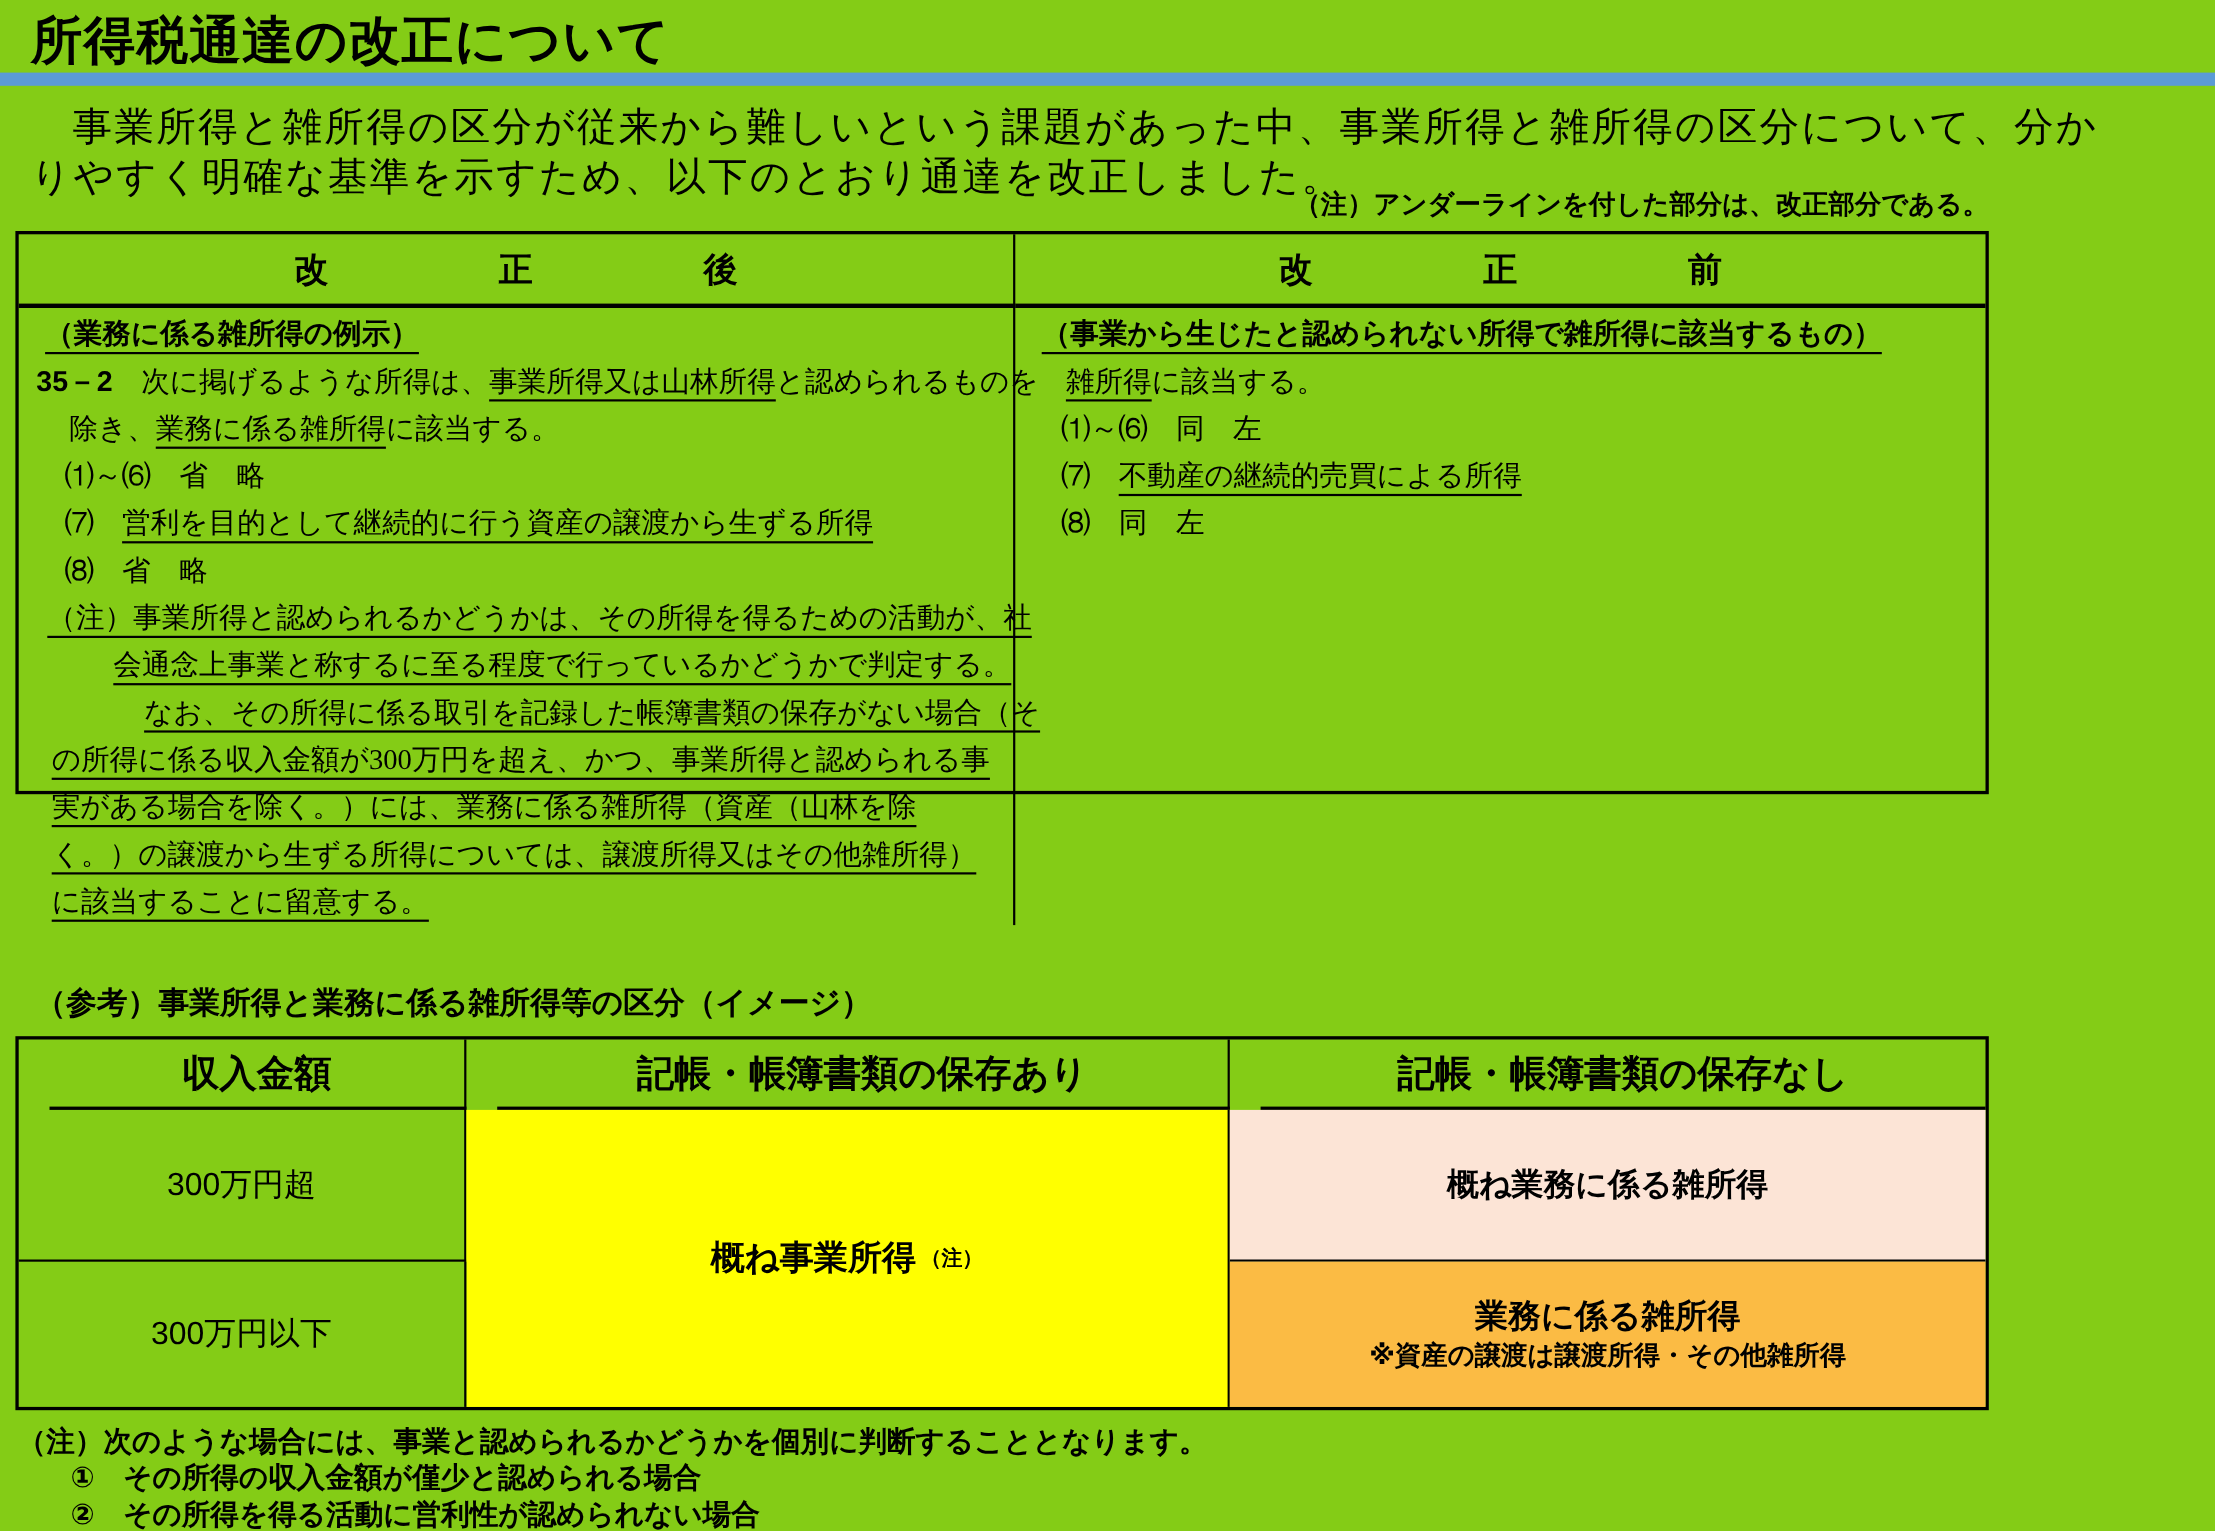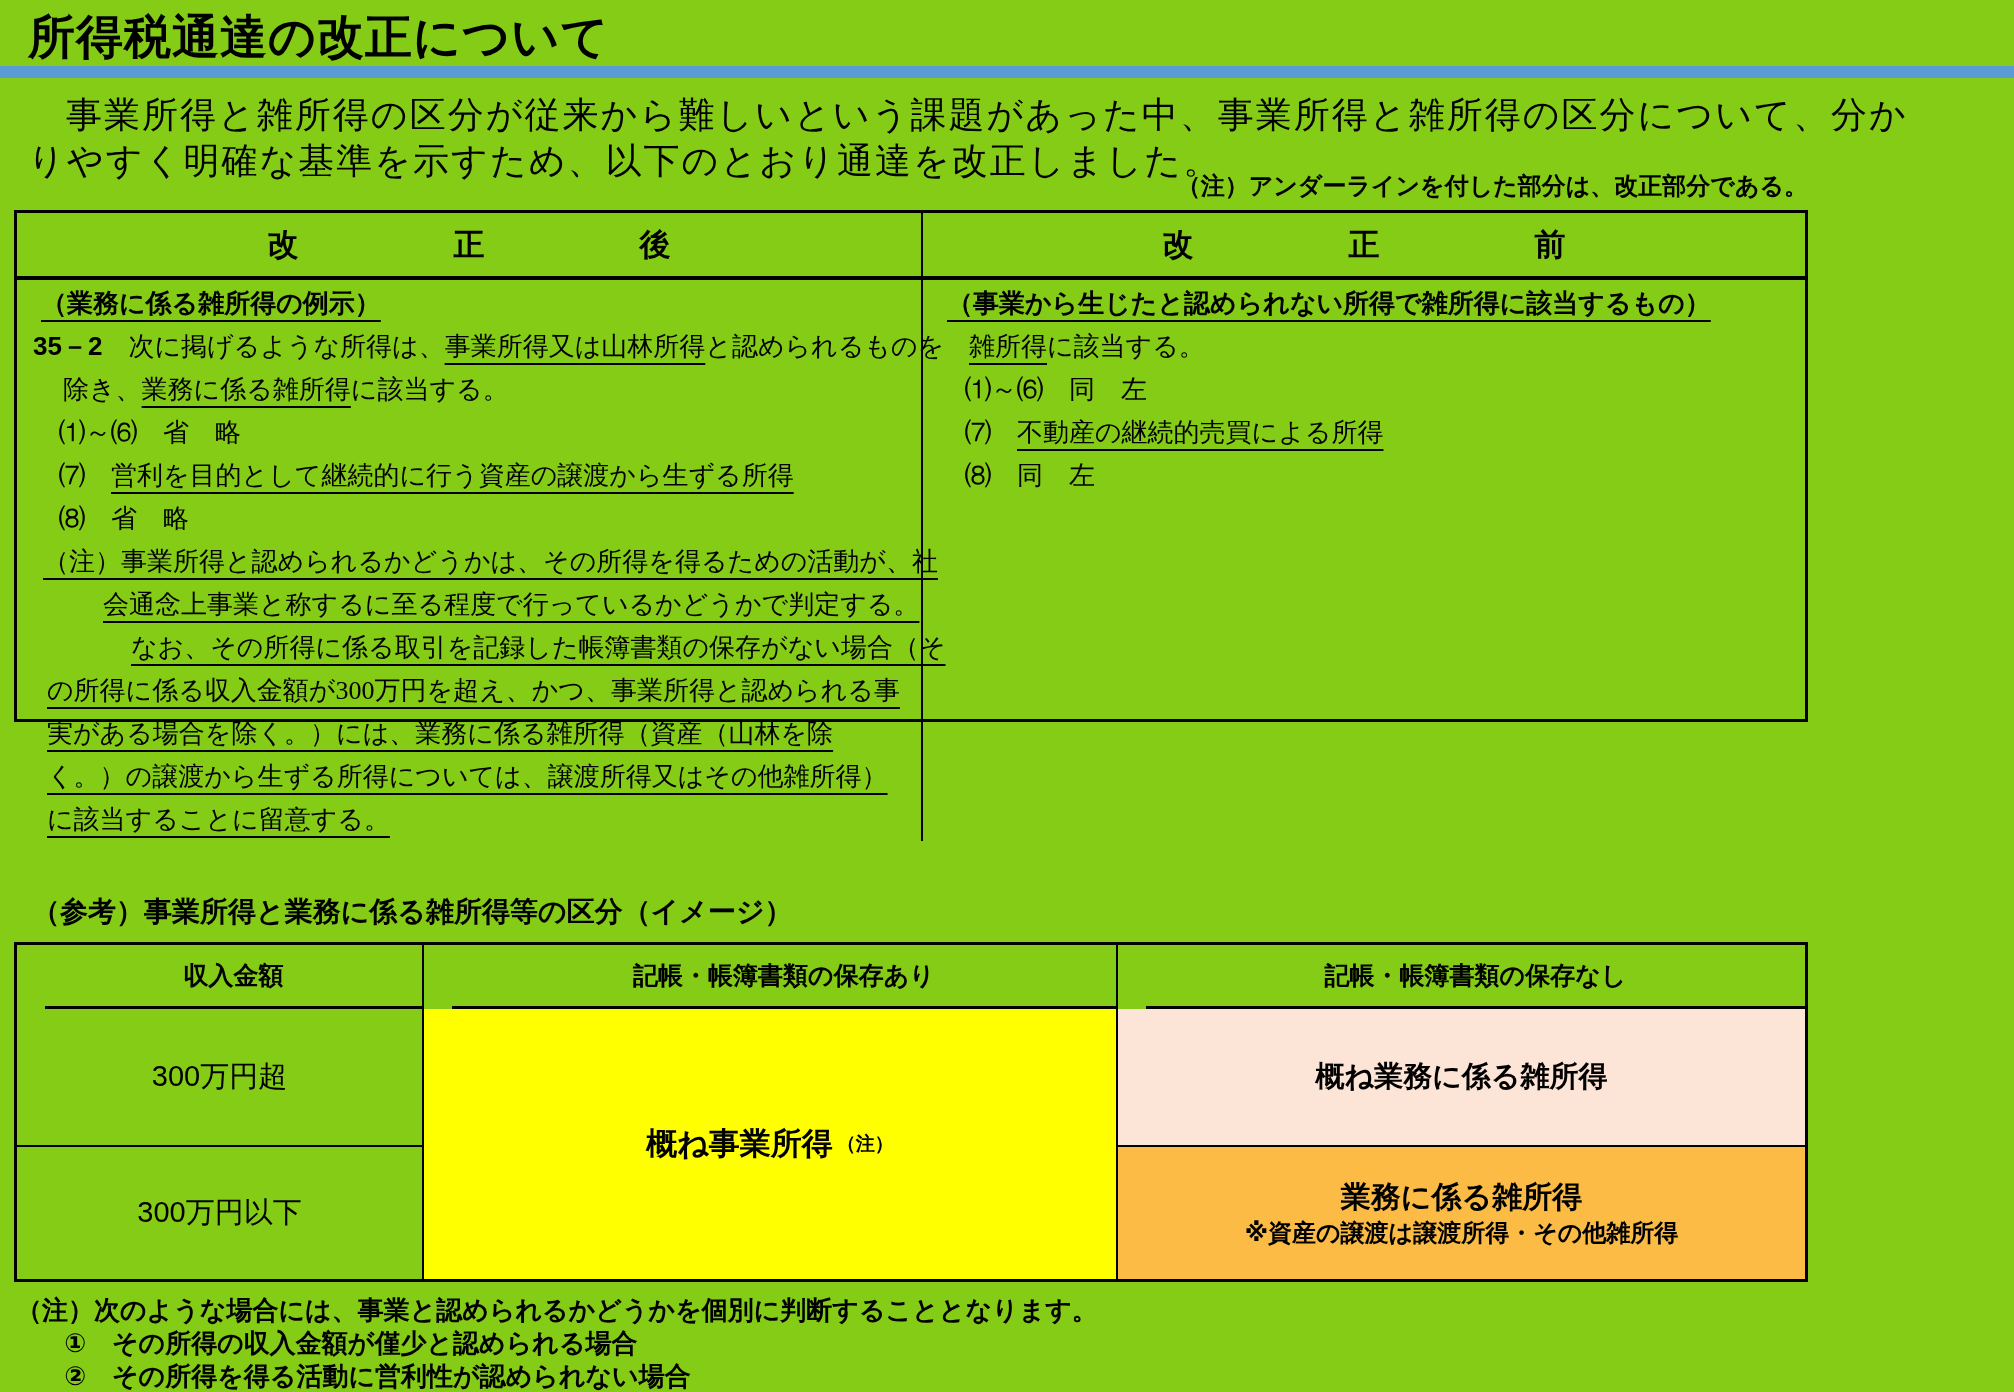--- a/index.html
+++ b/index.html
@@ -51,21 +51,21 @@
   
   .ref-heading{position:absolute;left:32px;top:893px;font-family:Liberation Sans, sans-serif;
                font-weight:700;font-size:28px;}
 
   .matrix{position:absolute;left:14px;top:942px;width:1794px;height:340px;
           border:3px solid #000;display:grid;
           grid-template-columns:407px 694px 687px;
           grid-template-rows:64px 138px 132px;
           font-family:var(--sans);}
   .m-cell{display:flex;align-items:center;justify-content:center;text-align:center;}
-  .m-head{font-weight:700;font-size:25px;border-bottom:3px solid #000;margin-left:28px;}
+  .m-head{font-weight:700;font-size:34px;border-bottom:3px solid #000;margin-left:28px;}
   .m-head.c1,.m-head.c2{border-right:2px solid #000;}
   .m-rowlabel{font-size:29px;border-right:2px solid #000;}
   .m-rowlabel.r1{border-bottom:2px solid #000;}
   .m-yellow{grid-column:2;grid-row:2/4;border-right:2px solid #000;
             font-weight:700;font-size:31px;}
   .m-yellow .sup{font-size:19px;vertical-align:super;font-weight:700;margin-left:4px;}
   .m-peach{grid-column:3;grid-row:2;border-bottom:2px solid #000;font-weight:700;font-size:29px;}
   .m-orange{grid-column:3;grid-row:3;flex-direction:column;font-weight:700;}
   .m-orange .l1{font-size:30px;line-height:40px;}
   .m-orange .l2{font-size:24px;line-height:32px;}

